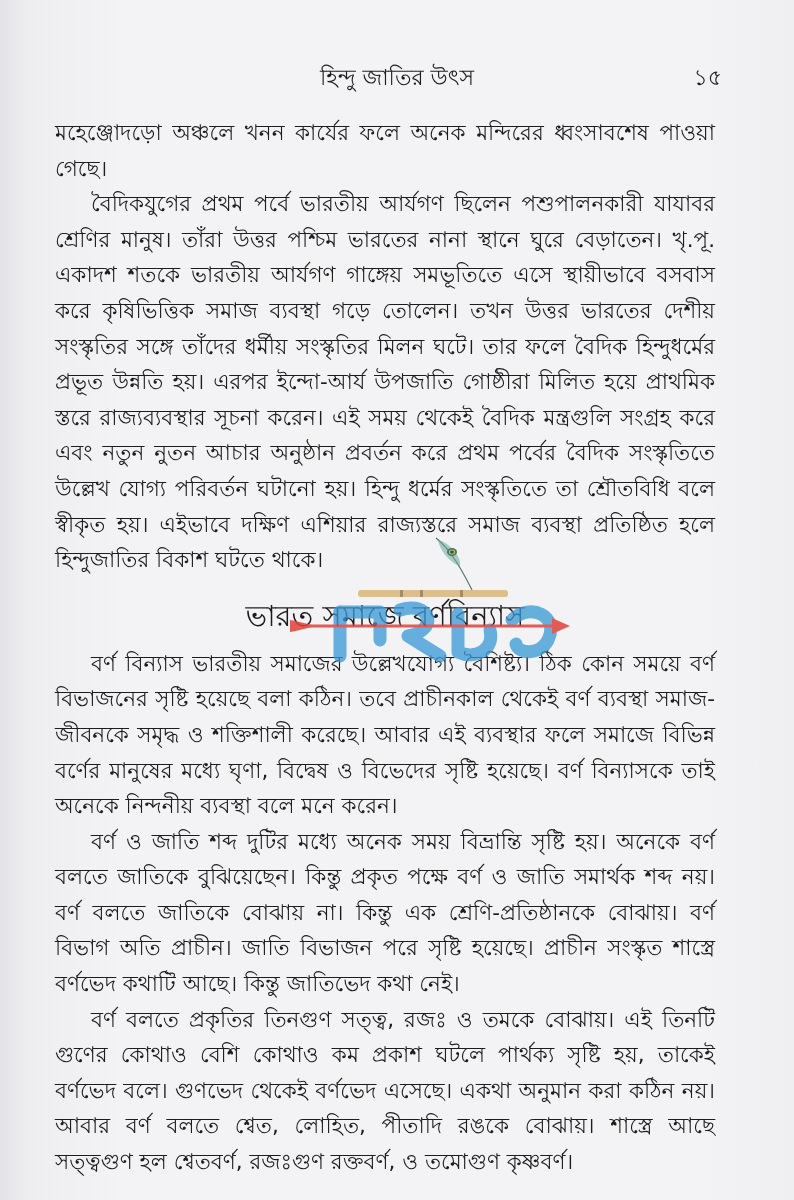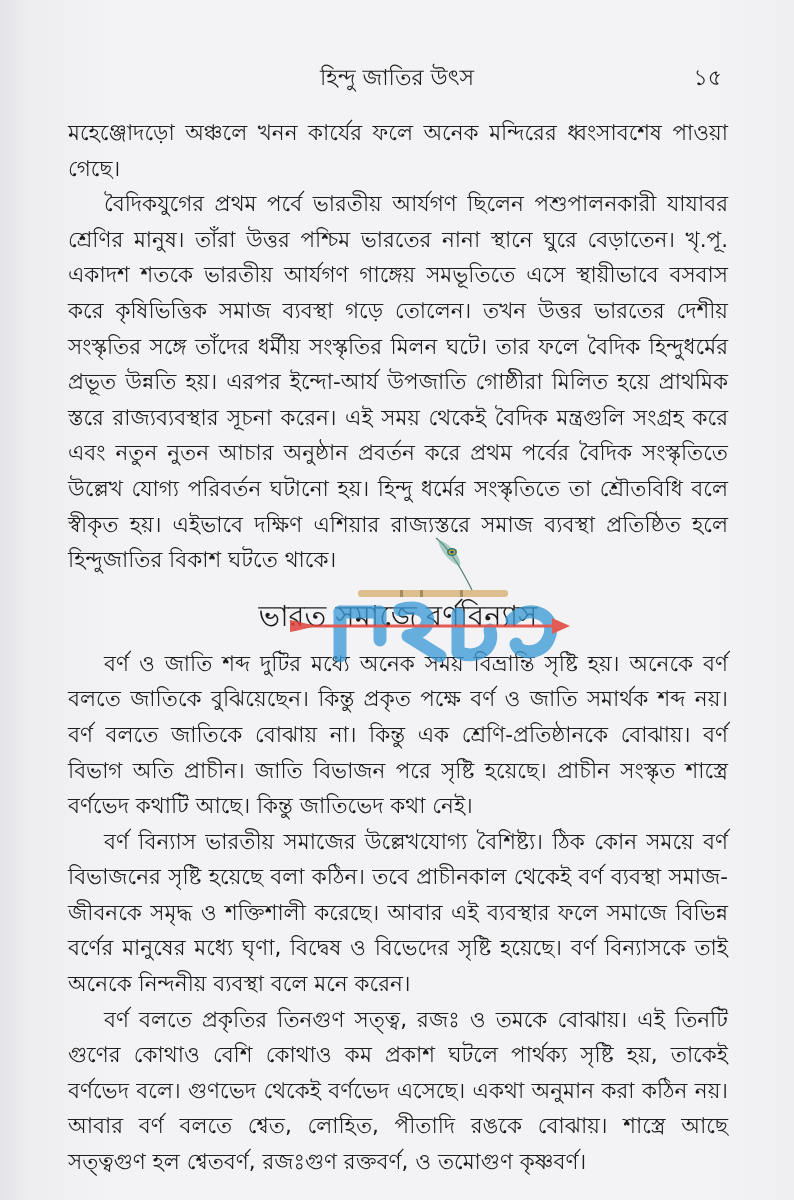--- a/index.html
+++ b/index.html
@@ -18,21 +18,21 @@
       position: absolute; top: 60px; left: 0; width: 794px; height: 32px;
     }
     .running-title {
       position: absolute; left: 0; width: 794px; text-align: center;
       font-size: 22px; top: 0;
     }
     .page-number {
       position: absolute; right: 72px; top: 0; font-size: 22px;
     }
     .body {
-      position: absolute; left: 68px; top: 115px; width: 660px;
+      position: absolute; left: 55px; top: 115px; width: 660px;
       font-size: 21.5px; line-height: 35.6px;
       text-align: justify;
     }
     .body p { margin: 0; text-indent: 0; }
     .body p.indent { text-indent: 36px; }
     .section-heading {
       text-align: center; font-size: 29px; font-weight: normal;
       margin: 18px 0 10px 0; line-height: 40px;
     }
     .watermark {
@@ -53,22 +53,22 @@
     <div class="running-title">হিন্দু জাতির উৎস</div>
     <div class="page-number">১৫</div>
   </div>
 
   <div class="body">
     <p>মহেঞ্জোদড়ো অঞ্চলে খনন কার্যের ফলে অনেক মন্দিরের ধ্বংসাবশেষ পাওয়া গেছে।</p>
     <p class="indent">বৈদিকযুগের প্রথম পর্বে ভারতীয় আর্যগণ ছিলেন পশুপালনকারী যাযাবর শ্রেণির মানুষ। তাঁরা উত্তর পশ্চিম ভারতের নানা স্থানে ঘুরে বেড়াতেন। খৃ.পূ. একাদশ শতকে ভারতীয় আর্যগণ গাঙ্গেয় সমভূতিতে এসে স্থায়ীভাবে বসবাস করে কৃষিভিত্তিক সমাজ ব্যবস্থা গড়ে তোলেন। তখন উত্তর ভারতের দেশীয় সংস্কৃতির সঙ্গে তাঁদের ধর্মীয় সংস্কৃতির মিলন ঘটে। তার ফলে বৈদিক হিন্দুধর্মের প্রভূত উন্নতি হয়। এরপর ইন্দো-আর্য উপজাতি গোষ্ঠীরা মিলিত হয়ে প্রাথমিক স্তরে রাজ্যব্যবস্থার সূচনা করেন। এই সময় থেকেই বৈদিক মন্ত্রগুলি সংগ্রহ করে এবং নতুন নুতন আচার অনুষ্ঠান প্রবর্তন করে প্রথম পর্বের বৈদিক সংস্কৃতিতে উল্লেখ যোগ্য পরিবর্তন ঘটানো হয়। হিন্দু ধর্মের সংস্কৃতিতে তা শ্রৌতবিধি বলে স্বীকৃত হয়। এইভাবে দক্ষিণ এশিয়ার রাজ্যস্তরে সমাজ ব্যবস্থা প্রতিষ্ঠিত হলে হিন্দুজাতির বিকাশ ঘটতে থাকে।</p>
 
     <h2 class="section-heading">ভারত সমাজে বর্ণবিন্যাস</h2>
 
+    <p class="indent">বর্ণ বিন্যাস ভারতীয় সমাজের উল্লেখযোগ্য বৈশিষ্ট্য। ঠিক কোন সময়ে বর্ণ বিভাজনের সৃষ্টি হয়েছে বলা কঠিন। তবে প্রাচীনকাল থেকেই বর্ণ ব্যবস্থা সমাজ-জীবনকে সমৃদ্ধ ও শক্তিশালী করেছে। আবার এই ব্যবস্থার ফলে সমাজে বিভিন্ন বর্ণের মানুষের মধ্যে ঘৃণা, বিদ্বেষ ও বিভেদের সৃষ্টি হয়েছে। বর্ণ বিন্যাসকে তাই অনেকে নিন্দনীয় ব্যবস্থা বলে মনে করেন।</p>
     <p class="indent">বর্ণ ও জাতি শব্দ দুটির মধ্যে অনেক সময় বিভ্রান্তি সৃষ্টি হয়। অনেকে বর্ণ বলতে জাতিকে বুঝিয়েছেন। কিন্তু প্রকৃত পক্ষে বর্ণ ও জাতি সমার্থক শব্দ নয়। বর্ণ বলতে জাতিকে বোঝায় না। কিন্তু এক শ্রেণি-প্রতিষ্ঠানকে বোঝায়। বর্ণ বিভাগ অতি প্রাচীন। জাতি বিভাজন পরে সৃষ্টি হয়েছে। প্রাচীন সংস্কৃত শাস্ত্রে বর্ণভেদ কথাটি আছে। কিন্তু জাতিভেদ কথা নেই।</p>
-    <p class="indent">বর্ণ বিন্যাস ভারতীয় সমাজের উল্লেখযোগ্য বৈশিষ্ট্য। ঠিক কোন সময়ে বর্ণ বিভাজনের সৃষ্টি হয়েছে বলা কঠিন। তবে প্রাচীনকাল থেকেই বর্ণ ব্যবস্থা সমাজ-জীবনকে সমৃদ্ধ ও শক্তিশালী করেছে। আবার এই ব্যবস্থার ফলে সমাজে বিভিন্ন বর্ণের মানুষের মধ্যে ঘৃণা, বিদ্বেষ ও বিভেদের সৃষ্টি হয়েছে। বর্ণ বিন্যাসকে তাই অনেকে নিন্দনীয় ব্যবস্থা বলে মনে করেন।</p>
     <p class="indent">বর্ণ বলতে প্রকৃতির তিনগুণ সত্ত্ব, রজঃ ও তমকে বোঝায়। এই তিনটি গুণের কোথাও বেশি কোথাও কম প্রকাশ ঘটলে পার্থক্য সৃষ্টি হয়, তাকেই বর্ণভেদ বলে। গুণভেদ থেকেই বর্ণভেদ এসেছে। একথা অনুমান করা কঠিন নয়। আবার বর্ণ বলতে শ্বেত, লোহিত, পীতাদি রঙকে বোঝায়। শাস্ত্রে আছে সত্ত্বগুণ হল শ্বেতবর্ণ, রজঃগুণ রক্তবর্ণ, ও তমোগুণ কৃষ্ণবর্ণ।</p>
   </div>
 
   <svg class="feather" viewBox="0 0 44 56">
     <path d="M4 2 C14 10, 24 22, 40 54" stroke="#4a7a6a" stroke-width="1.2" fill="none"></path>
     <path d="M6 4 C12 4, 30 18, 28 30 C20 28, 8 16, 6 4 Z" fill="#6aa898" opacity="0.55"></path>
     <ellipse cx="20" cy="16" rx="5" ry="4" fill="#2f7a6a"></ellipse>
     <ellipse cx="20" cy="16" rx="3.2" ry="2.6" fill="#d8b830"></ellipse>
     <ellipse cx="20" cy="16" rx="1.8" ry="1.5" fill="#2a3f9a"></ellipse>
   </svg>

